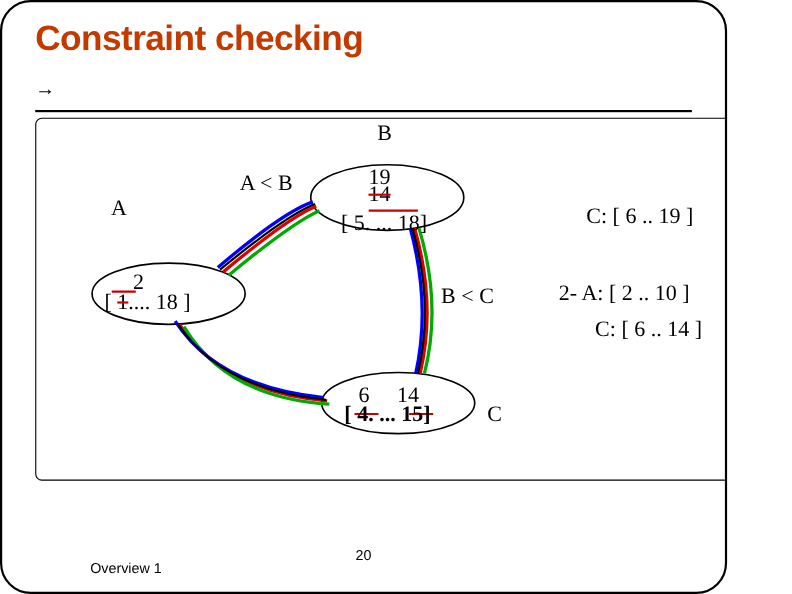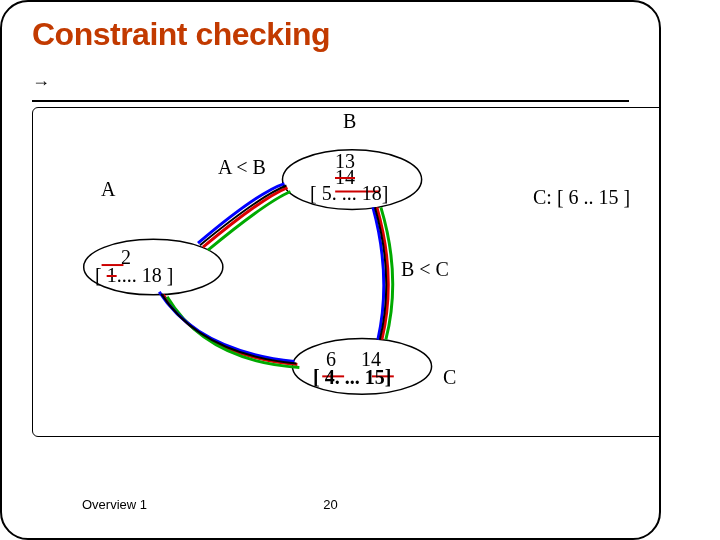--- a/index.html
+++ b/index.html
@@ -72,21 +72,21 @@
     white-space: nowrap;
   }
   .node-label { font-size: 20px; }
   .strike {
     text-decoration: line-through;
     text-decoration-color: #c00;
   }
   .footer-left {
     position: absolute;
     left: 80px;
-    bottom: 26px;
+    bottom: 14px;
     font-size: 13px;
     font-family: Arial, sans-serif;
   }
   .footer-center {
     position: absolute;
     left: 50%;
     bottom: 26px;
     transform: translateX(-50%);
     font-size: 13px;
   }
@@ -129,38 +129,40 @@
       <path d="M262,255 Q165,245 126,185" fill="none" stroke="#00f" stroke-width="3"></path>
       <path d="M264,257 Q168,248 128,187" fill="none" stroke="#000" stroke-width="2"></path>
 
       <line x1="303" y1="84" x2="348" y2="84" stroke="#c00" stroke-width="2"></line>
       <line x1="68" y1="158" x2="90" y2="158" stroke="#c00" stroke-width="2"></line>
       <line x1="290" y1="270" x2="312" y2="270" stroke="#c00" stroke-width="2"></line>
       <line x1="340" y1="270" x2="362" y2="270" stroke="#c00" stroke-width="2"></line>
     </svg>
 
     <div class="txt node-label" style="left:310px; top:2px;">B</div>
-    <div class="txt" style="left:302px; top:42px;">13</div>
+    <div class="txt" style="left:302px; top:42px;">19</div>
     <div class="txt strike" style="left:302px; top:58px;">14</div>
-    <div class="txt" style="left:277px; top:74px;">[ 5. ... 18]</div>
+    <div class="txt" style="left:277px; top:84px;">[ 5. ... 18]</div>
 
     <div class="txt node-label" style="left:68px; top:70px;">A</div>
     <div class="txt" style="left:88px; top:138px;">2</div>
     <div class="txt" style="left:62px; top:156px;">
       <span>[ </span><span class="strike">1</span><span>.... 18 ]</span>
     </div>
 
     <div class="txt" style="left:293px; top:240px;">6</div>
     <div class="txt" style="left:328px; top:240px;">14</div>
     <div class="txt" style="left:280px; top:258px;font-weight:bold;">[ 4. ... 15]</div>
     <div class="txt node-label" style="left:410px; top:258px;">C</div>
 
     <div class="txt" style="left:185px; top:48px;">A &lt; B</div>
     <div class="txt" style="left:368px; top:150px;">B &lt; C</div>
 
-    <div class="txt" style="left:500px; top:78px;">C:  [ 6 .. 15 ]</div>
+    <div class="txt" style="left:500px; top:78px;">C:  [ 6 .. 19 ]</div>
+    <div class="txt" style="left:475px; top:148px;">2- A: [ 2 .. 10 ]</div>
+    <div class="txt" style="left:508px; top:180px;">C: [ 6 .. 14 ]</div>
 
   </div>
 
   <div class="footer-left">Overview 1</div>
   <div class="footer-center">20</div>
 
 </div>
 
 </body></html>

